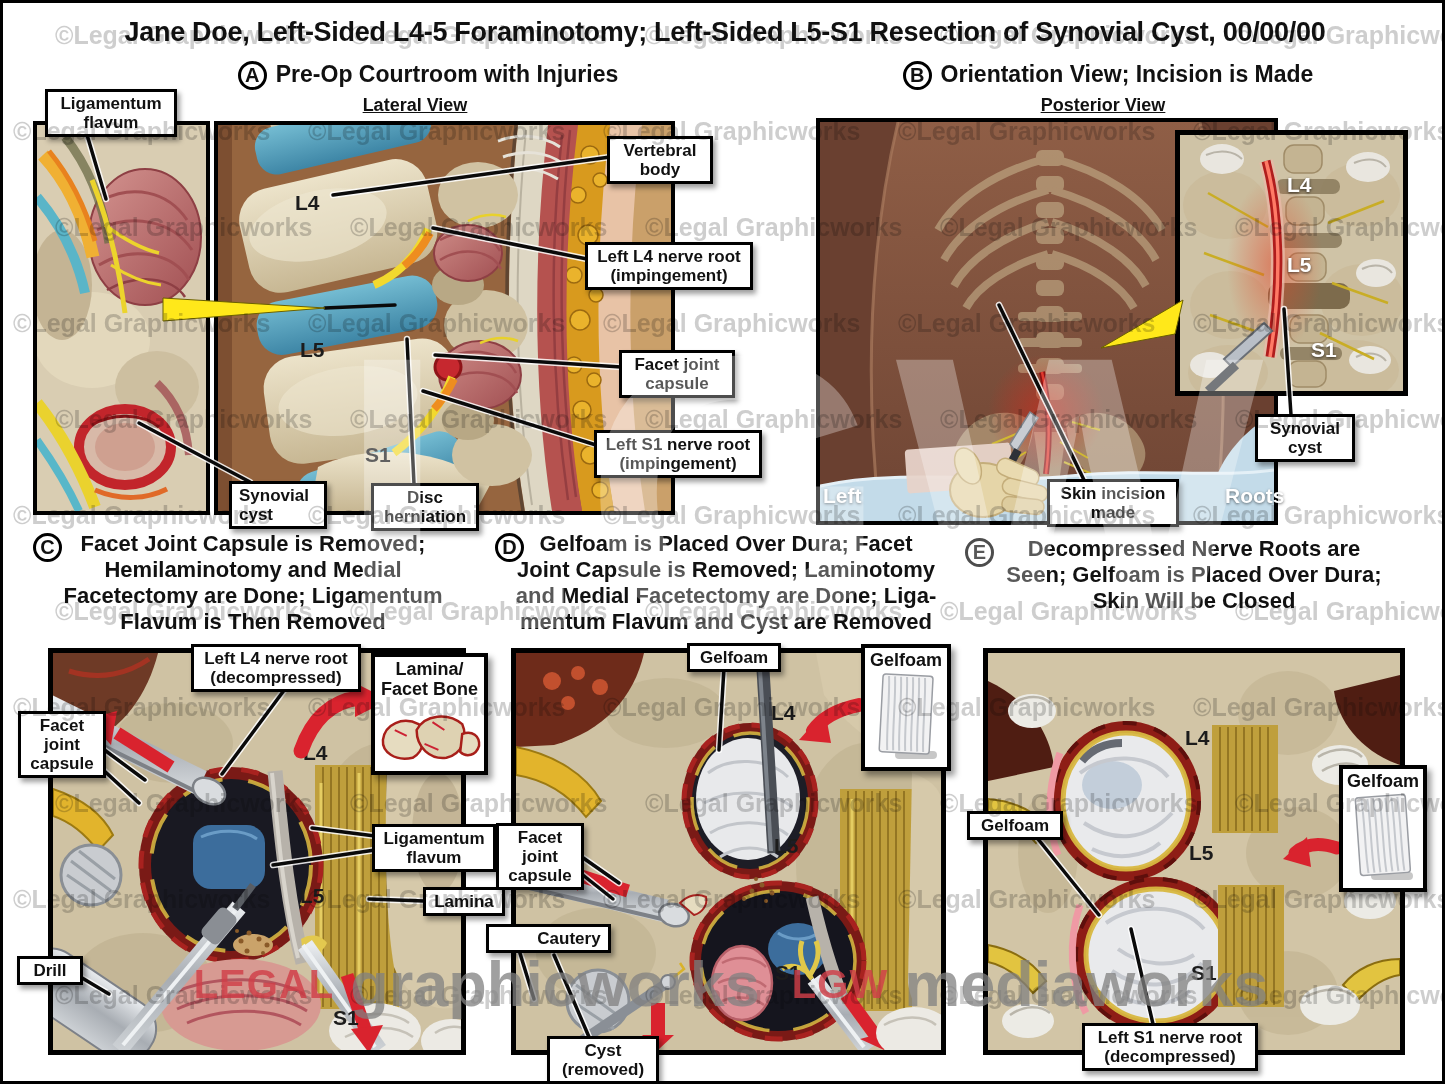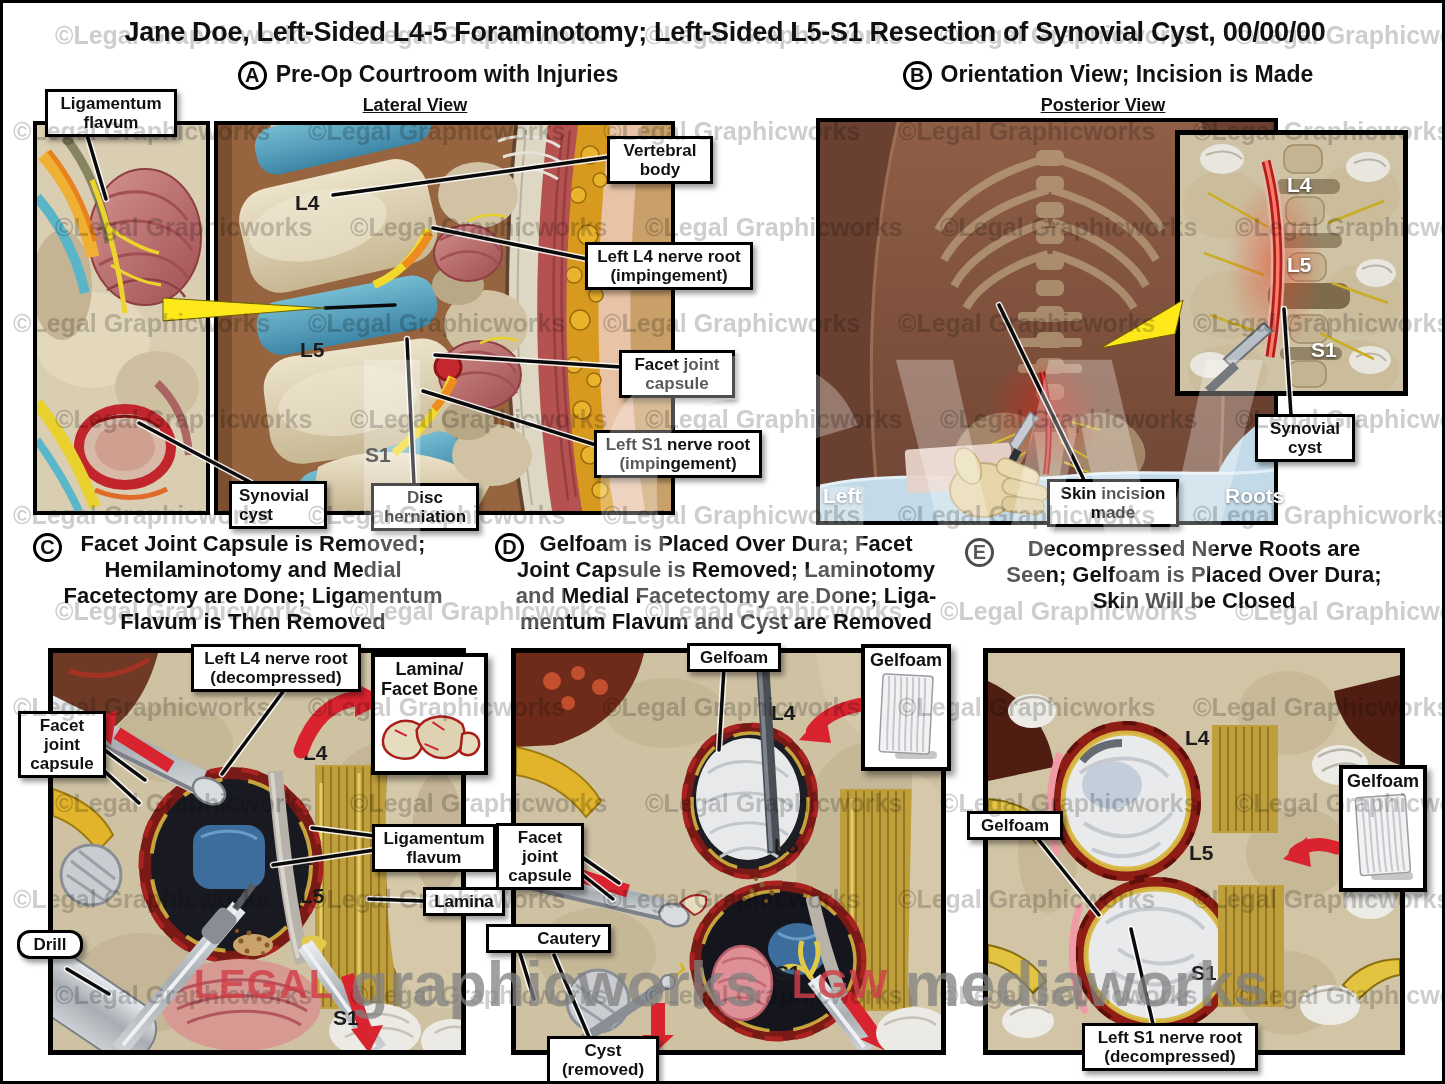--- a/index.html
+++ b/index.html
@@ -820,21 +820,21 @@
 cyst</div>
 
   <div class="lbl" style="left:188px;top:641px;width:150px;">Left L4 nerve root
 (decompressed)</div>
   <div class="lbl" style="left:15px;top:708px;width:68px;">Facet
 joint
 capsule</div>
   <div class="lbl" style="left:369px;top:821px;width:104px;">Ligamentum
 flavum</div>
   <div class="lbl" style="left:420px;top:884px;width:62px;">Lamina</div>
-  <div class="lbl" style="left:14px;top:927px;width:46px;border-radius:13px;">Drill</div>
+  <div class="lbl" style="left:14px;top:953px;width:46px;">Drill</div>
 
   <div class="lbl" style="left:684px;top:640px;width:74px;">Gelfoam</div>
   <div class="lbl" style="left:493px;top:820px;width:68px;">Facet
 joint
 capsule</div>
   <div class="lbl" style="left:483px;top:921px;width:64px;padding-left:48px;">Cautery</div>
   <div class="lbl" style="left:544px;top:1033px;width:92px;">Cyst
 (removed)</div>
 
   <div class="lbl" style="left:964px;top:808px;width:76px;">Gelfoam</div>

